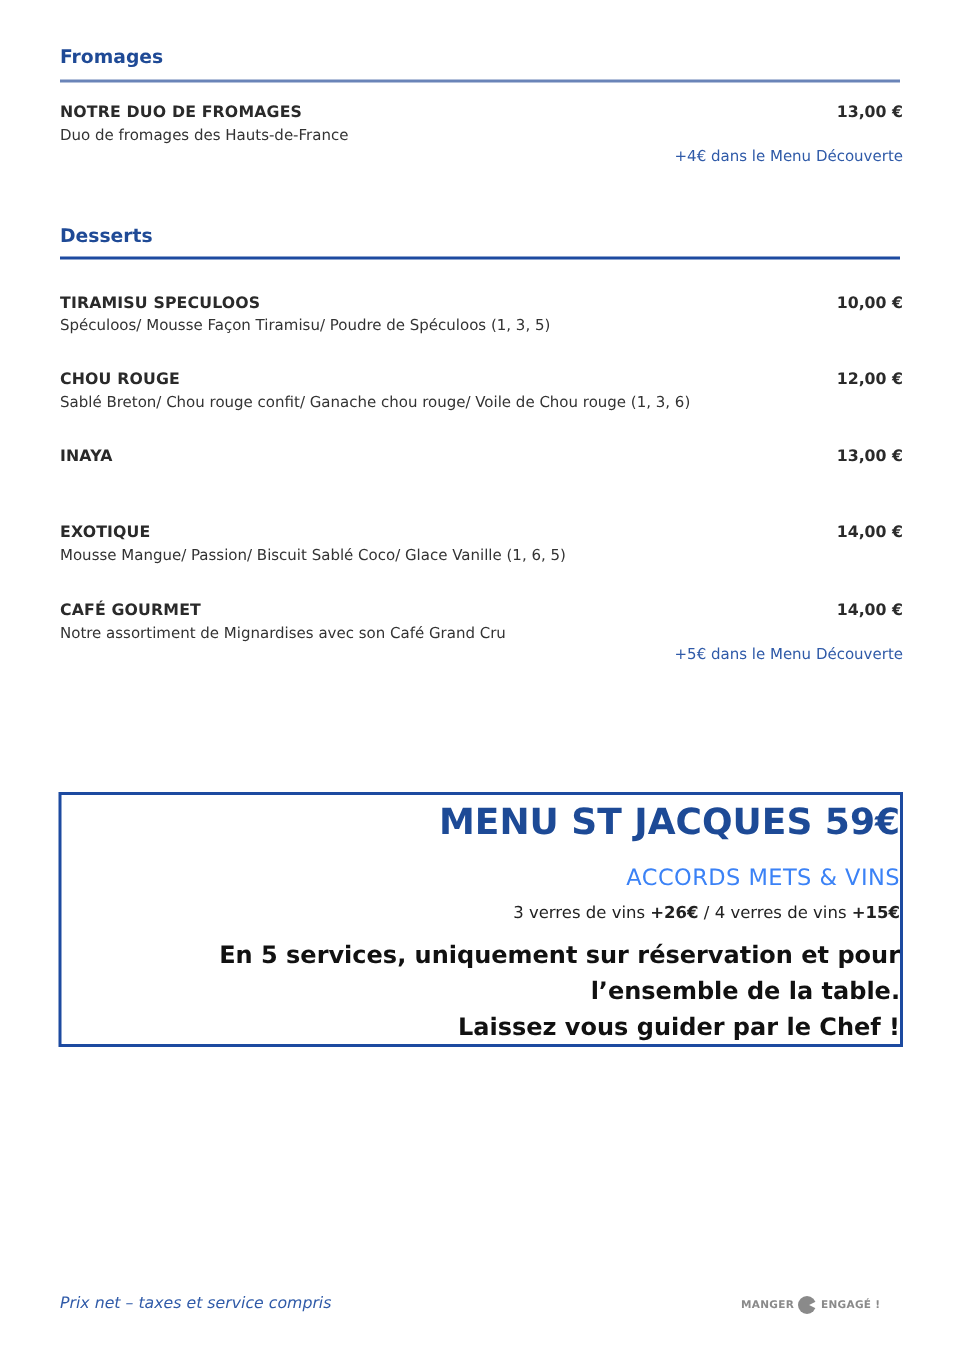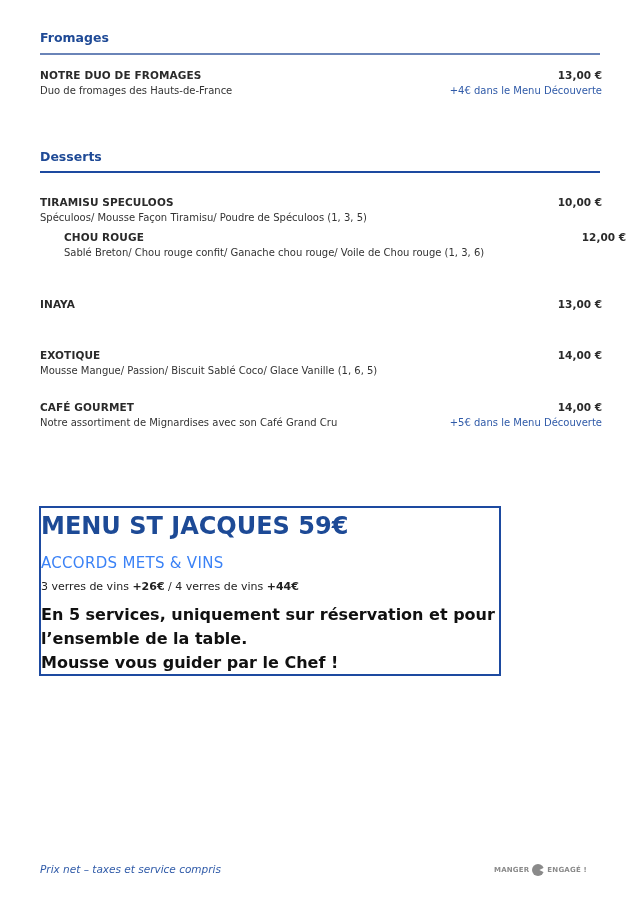--- a/index.html
+++ b/index.html
@@ -52,31 +52,31 @@
       color: #2a2a2a;
     }
     .item-desc {
       font-size: 10px;
       color: #333333;
       margin-top: 4px;
     }
     .item-note {
       font-size: 10px;
       color: #2f5aa8;
-      margin-top: 4px;
+      margin-top: 18px;
     }
     .menu-box {
       position: absolute;
       left: 39px;
-      top: 506px;
-      width: 462px;
+      top: 528px;
+      width: 563px;
       height: 170px;
       border: 2px solid #1d4aa0;
       box-sizing: border-box;
-      text-align: left;
+      text-align: right;
     }
     .menu-title {
       position: absolute;
       left: 0; right: 0;
       top: 4px;
       font-size: 24px;
       font-weight: bold;
       color: #1d4a96;
     }
     .menu-sub {
@@ -164,21 +164,21 @@
 <div class="rule dark" style="top:171px;"></div>
 
 <div class="item" style="top:196px;">
   <div class="item-row">
     <span class="item-name">TIRAMISU SPECULOOS</span>
     <span class="item-price">10,00 €</span>
   </div>
   <div class="item-desc">Spéculoos/ Mousse Façon Tiramisu/ Poudre de Spéculoos (1, 3, 5)</div>
 </div>
 
-<div class="item" style="top:231px;margin-left:24px;">
+<div class="item" style="top:247px;">
   <div class="item-row">
     <span class="item-name">CHOU ROUGE</span>
     <span class="item-price">12,00 €</span>
   </div>
   <div class="item-desc">Sablé Breton/ Chou rouge confit/ Ganache chou rouge/ Voile de Chou rouge (1, 3, 6)</div>
 </div>
 
 <div class="item" style="top:298px;">
   <div class="item-row">
     <span class="item-name">INAYA</span>
@@ -202,26 +202,26 @@
   <div class="item-row">
     <span class="item-desc">Notre assortiment de Mignardises avec son Café Grand Cru</span>
     <span class="item-note">+5€ dans le Menu Découverte</span>
   </div>
 </div>
 
 <div class="menu-box">
   <div class="menu-title">MENU ST JACQUES 59€</div>
   <div class="menu-sub">ACCORDS METS &amp; VINS</div>
   <div class="menu-wines">
-    <span>3 verres de vins </span><b>+26€</b><span> / </span><span>4 verres de vins </span><b>+44€</b>
+    <span>3 verres de vins </span><b>+26€</b><span> / </span><span>4 verres de vins </span><b>+15€</b>
   </div>
   <div class="menu-desc">
     <div>En 5 services, uniquement sur réservation et pour</div>
     <div>l’ensemble de la table.</div>
-    <div>Mousse vous guider par le Chef !</div>
+    <div>Laissez vous guider par le Chef !</div>
   </div>
 </div>
 
 <div class="footer-note">Prix net – taxes et service compris</div>
 <div class="logo">
   <span>MANGER</span>
   <span class="logo-mark"></span>
   <span>ENGAGÉ !</span>
 </div>
 

